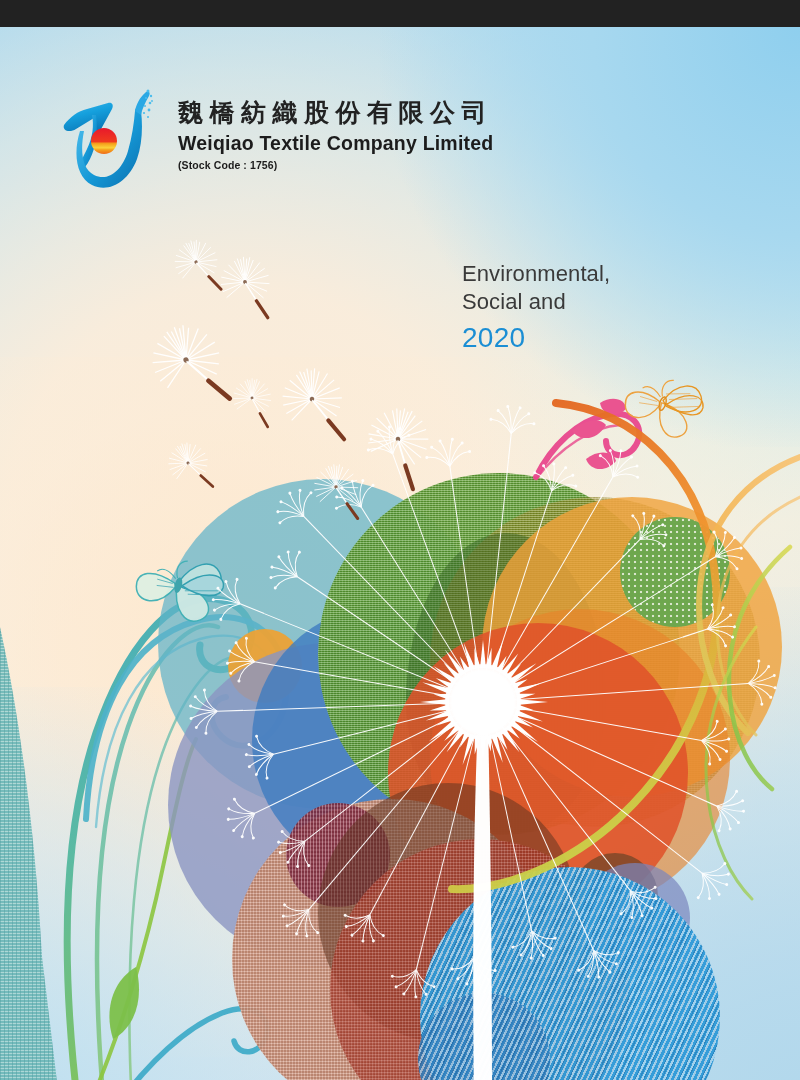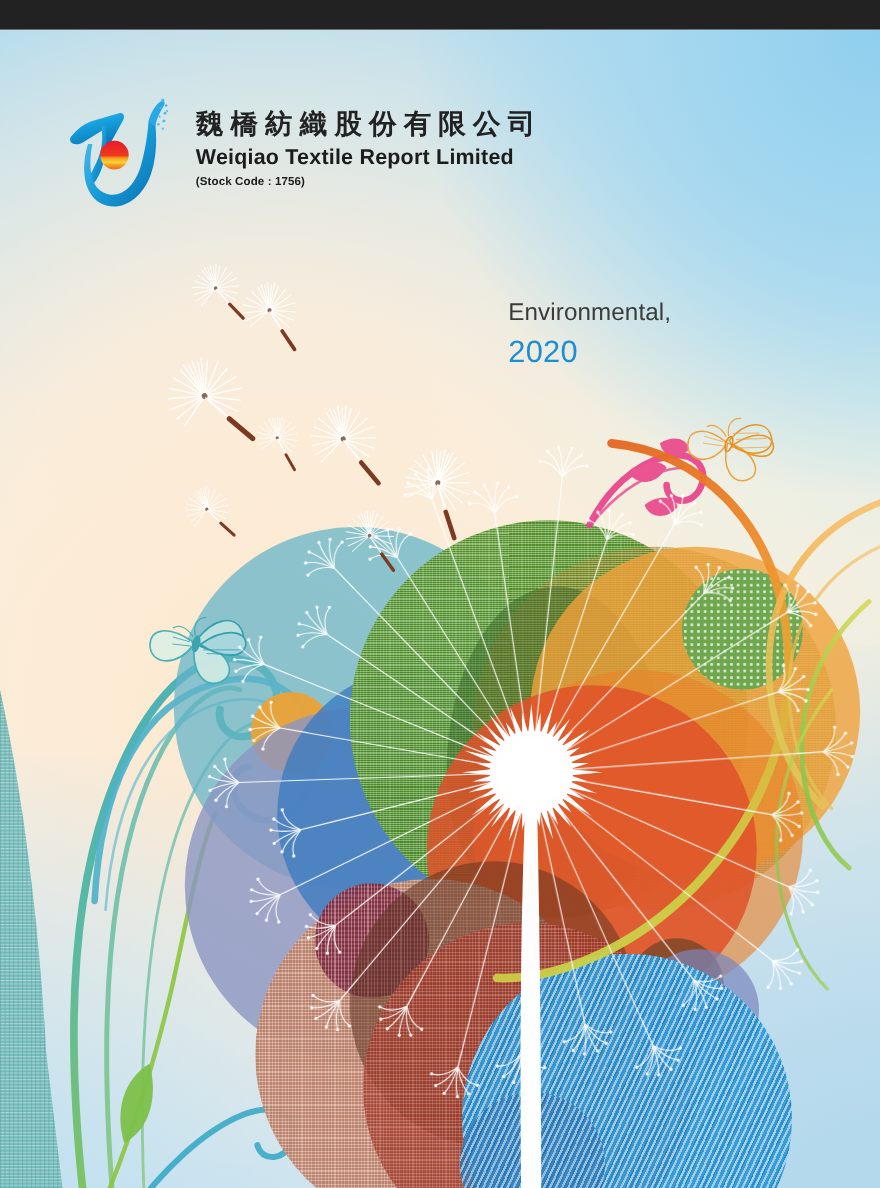--- a/index.html
+++ b/index.html
@@ -49,21 +49,21 @@
   
   .header{position:absolute;left:56px;top:58px;display:flex;align-items:flex-start;gap:14px;z-index:40;}
   .logo-mark{width:108px;height:105px;flex:0 0 auto;}
   .brand{padding-top:14px;}
   .brand-cn{font-size:25px;letter-spacing:6.5px;color:#222;line-height:1.1;
     font-family:"DejaVu Sans","Liberation Sans",sans-serif;font-weight:700;white-space:nowrap;}
   .brand-en{font-size:19.5px;color:#1c1c1c;line-height:1.25;margin-top:4px;letter-spacing:.2px;font-weight:700;white-space:nowrap;}
   .brand-code{font-size:10.5px;color:#1c1c1c;margin-top:4px;font-weight:700;letter-spacing:.1px;}
 
   
-  .titleblock{position:absolute;left:462px;top:243px;z-index:40;}
+  .titleblock{position:absolute;left:462px;top:233px;z-index:40;}
   .t-line{font-size:22px;line-height:28px;color:#3a3a3a;letter-spacing:.1px;white-space:nowrap;}
   .t-year{font-size:28px;line-height:40px;color:#1b8ed4;margin-top:2px;letter-spacing:.3px;}
 
   svg.layer{position:absolute;left:0;top:0;width:800px;height:1080px;pointer-events:none;}
 </style>
 </head>
 <body>
 
 <div id="cover">
 
@@ -658,23 +658,24 @@
         <circle cx="88" cy="28" r="1.1"></circle>
           <circle cx="92" cy="32" r="1"></circle>
           <circle cx="96" cy="16" r="0.9"></circle>
       </g>
 
       <circle cx="48" cy="56" r="13" fill="url(#gSun)"></circle>
     </svg>
 
     <div class="brand">
       <div class="brand-cn">魏橋紡織股份有限公司</div>
-      <div class="brand-en">Weiqiao Textile Report Limited</div>
+      <div class="brand-en">Weiqiao Textile Company Limited</div>
       <div class="brand-code">(Stock Code : 1756)</div>
     </div>
   </div>
 
   <div class="titleblock">
     <div class="t-line">Environmental,</div>
+    <div class="t-line">Social and</div>
     <div class="t-year">2020</div>
   </div>
 
 </div>
 
 </body></html>

